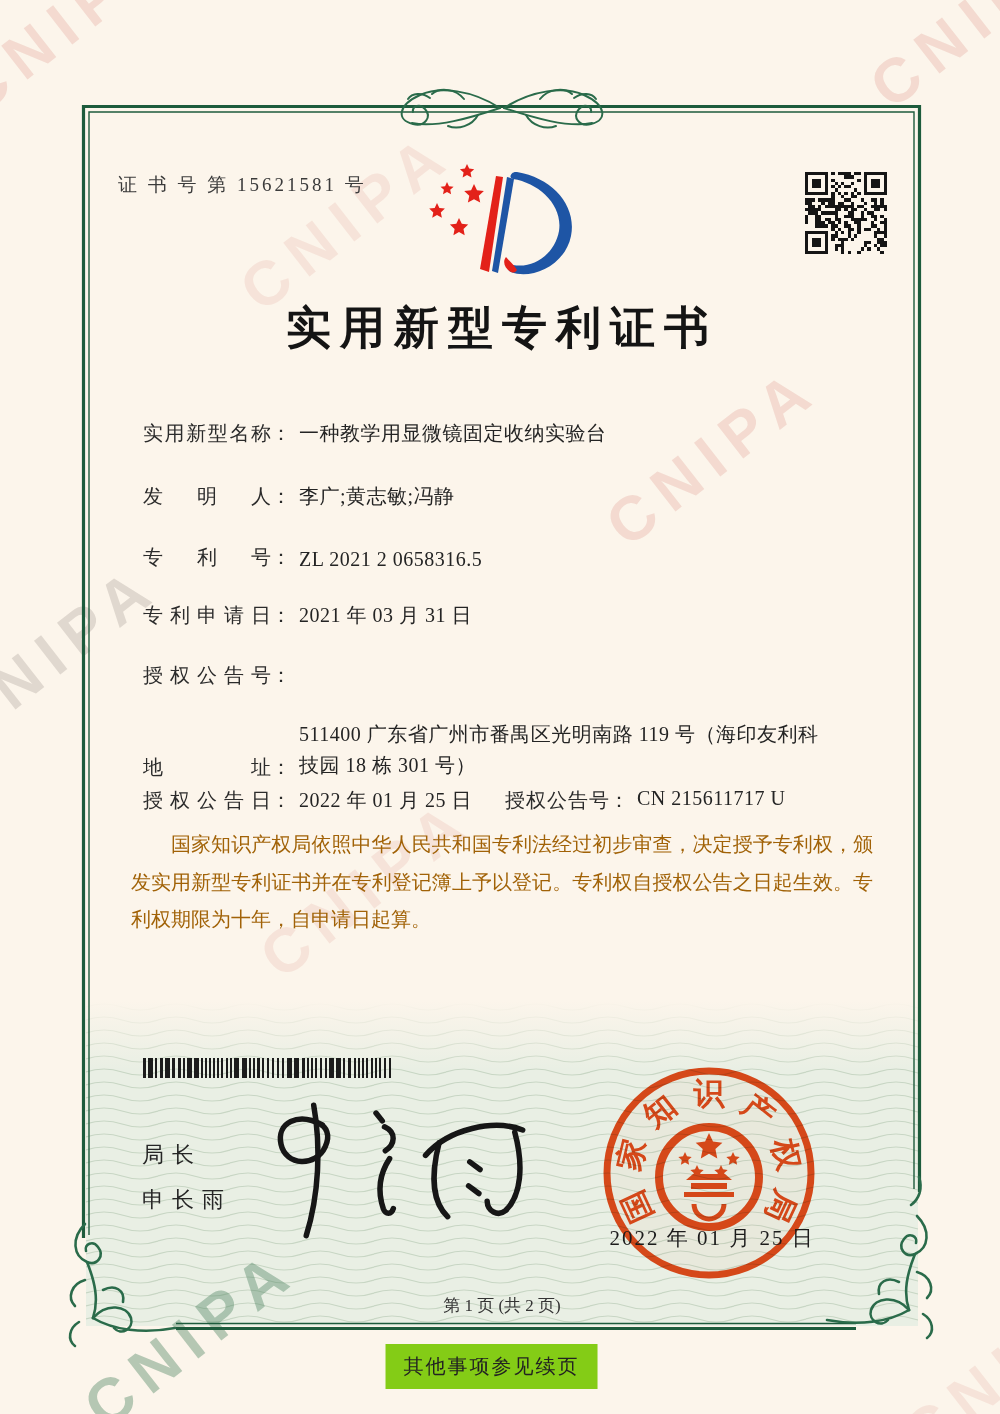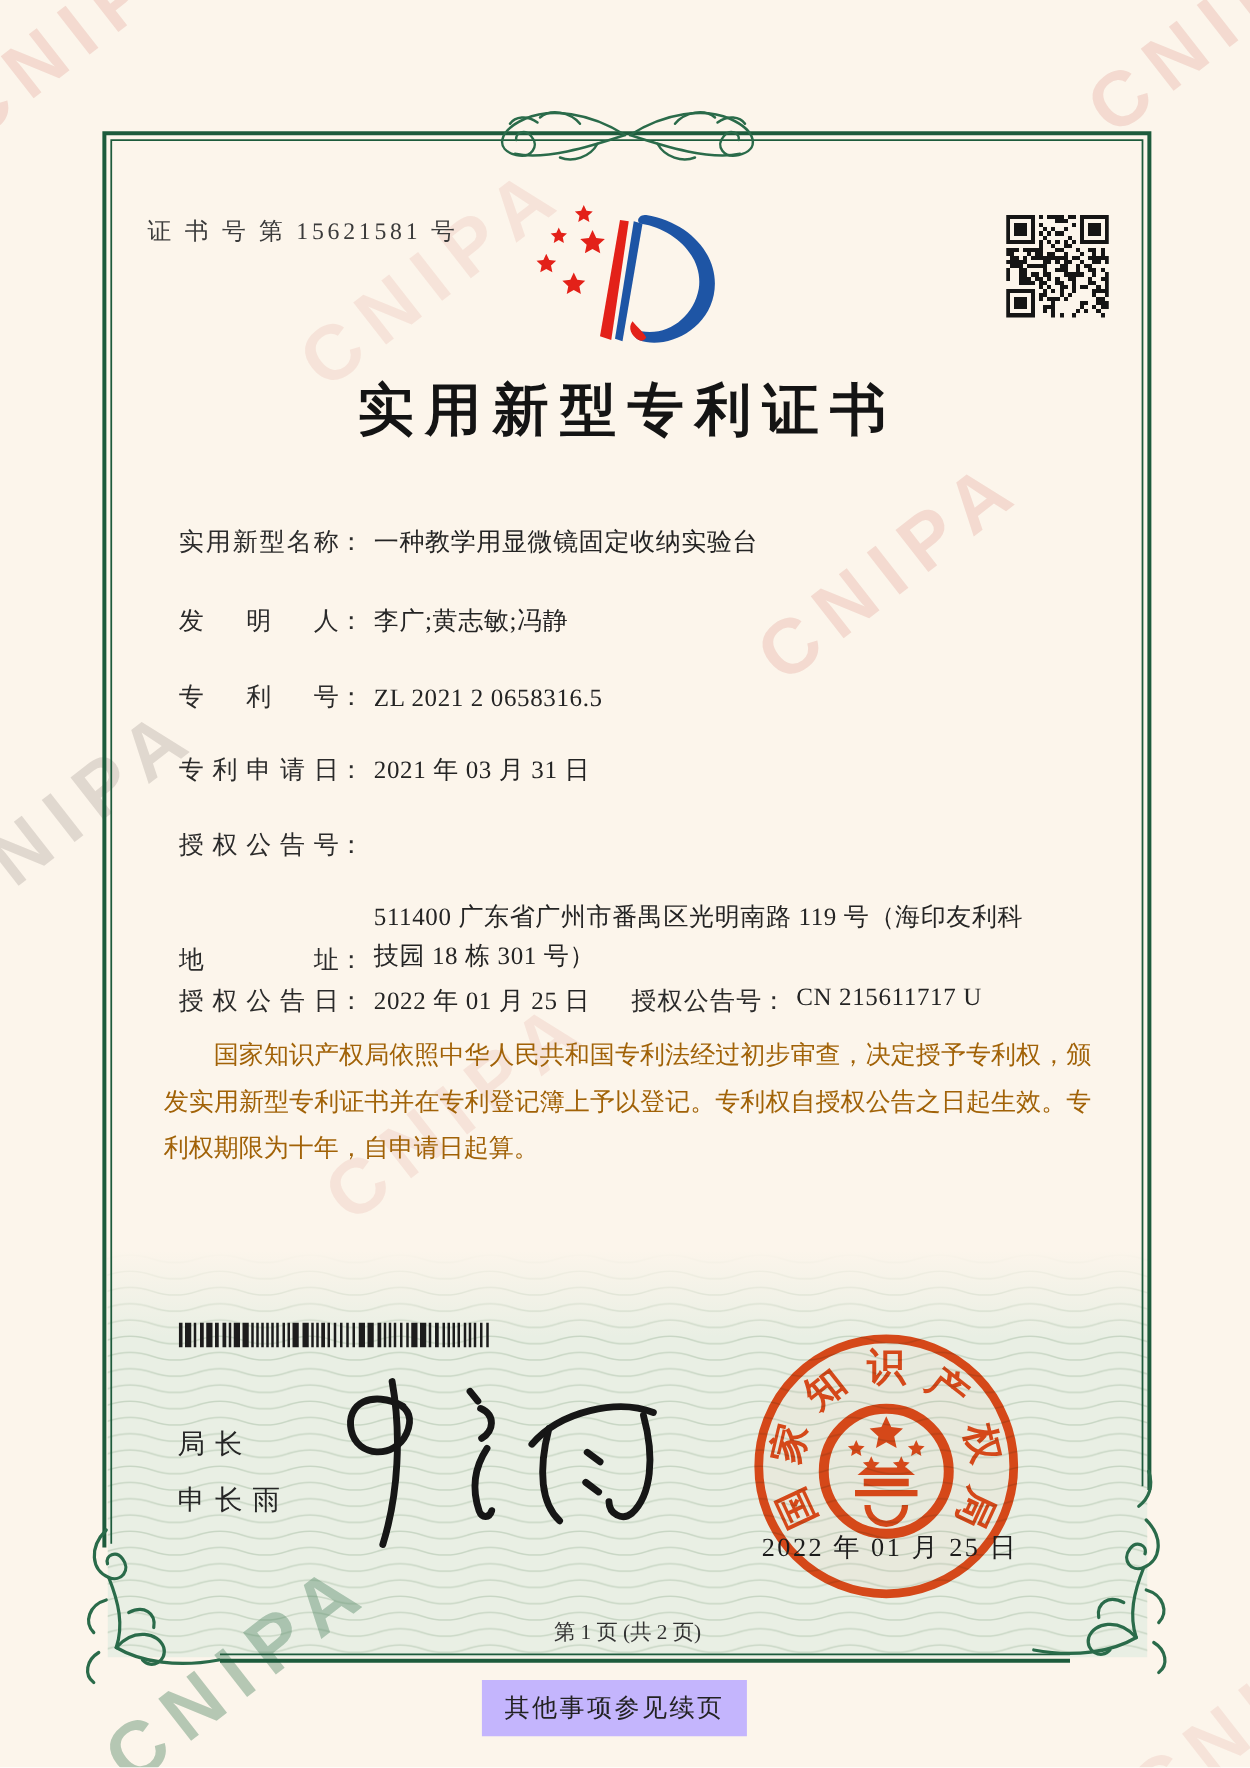--- a/index.html
+++ b/index.html
@@ -56,21 +56,21 @@
     font-family:"Liberation Sans","DejaVu Sans",sans-serif;color:#262626;z-index:3;}
   .signature{position:absolute;left:258px;top:1092px;z-index:3;transform:rotate(-2deg);}
   .seal{position:absolute;left:598px;top:1062px;z-index:3;mix-blend-mode:multiply;opacity:0.95;}
   .seal-char{font-size:31px;font-weight:bold;fill:#e8430f;font-family:"Liberation Serif","DejaVu Serif",serif;}
   .seal-date{position:absolute;left:600px;top:1224px;width:224px;text-align:center;
     font-size:21px;letter-spacing:2px;color:#1c1c1c;z-index:4;}
   .page-num{position:absolute;left:82px;top:1294px;width:840px;text-align:center;
     font-size:17px;color:#333;z-index:3;}
   .note{
     position:absolute;left:50%;top:1344px;transform:translateX(-54%);
-    background:#c4b5fd;padding:9px 18px;font-size:20px;letter-spacing:2px;color:#222;z-index:3;
+    background:#84cc16;padding:9px 18px;font-size:20px;letter-spacing:2px;color:#222;z-index:3;
   }
 </style>
 </head>
 <body>
 
 <div class="page">
 
   <svg class="guilloche" width="832" height="326">
     <defs>
       <pattern id="wave" width="72" height="13" patternUnits="userSpaceOnUse">

